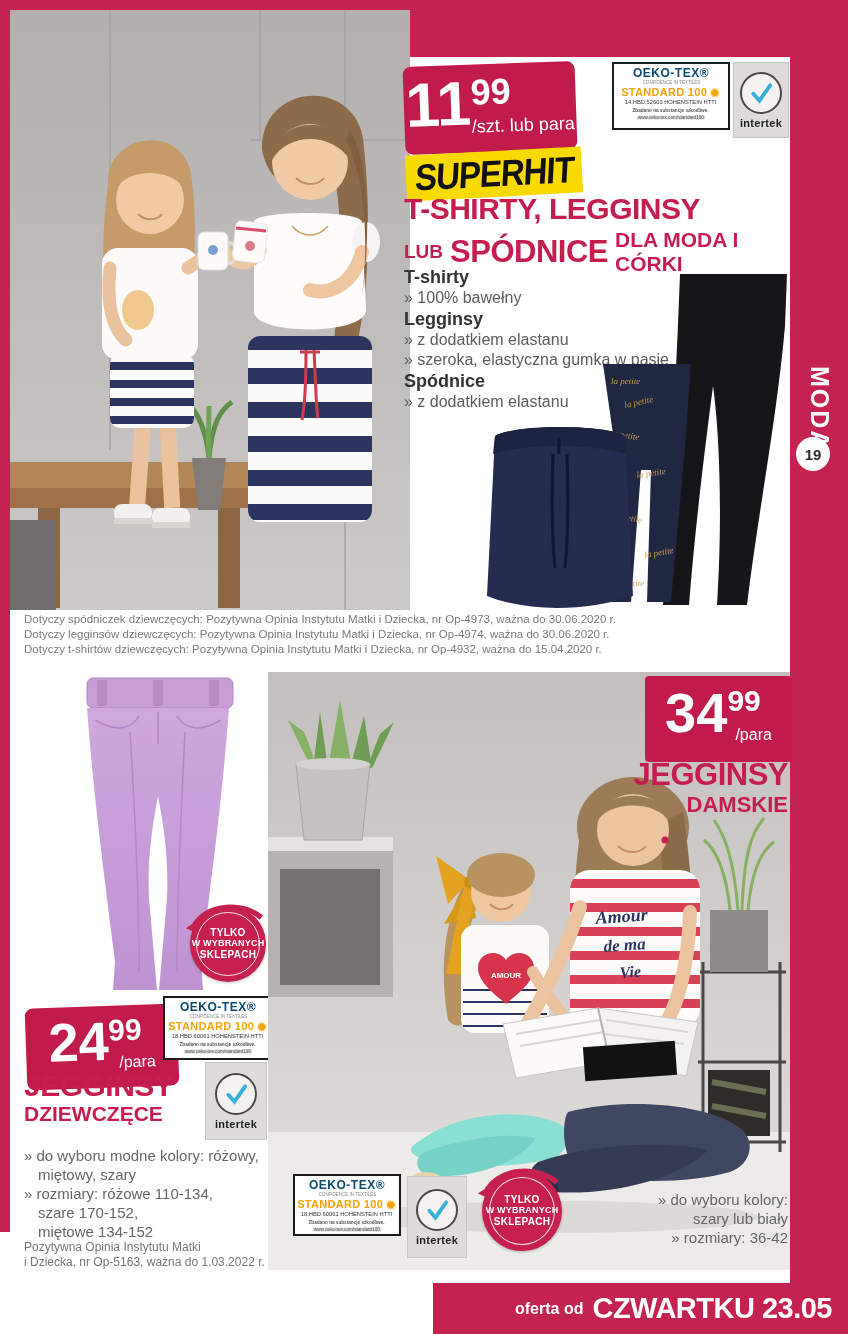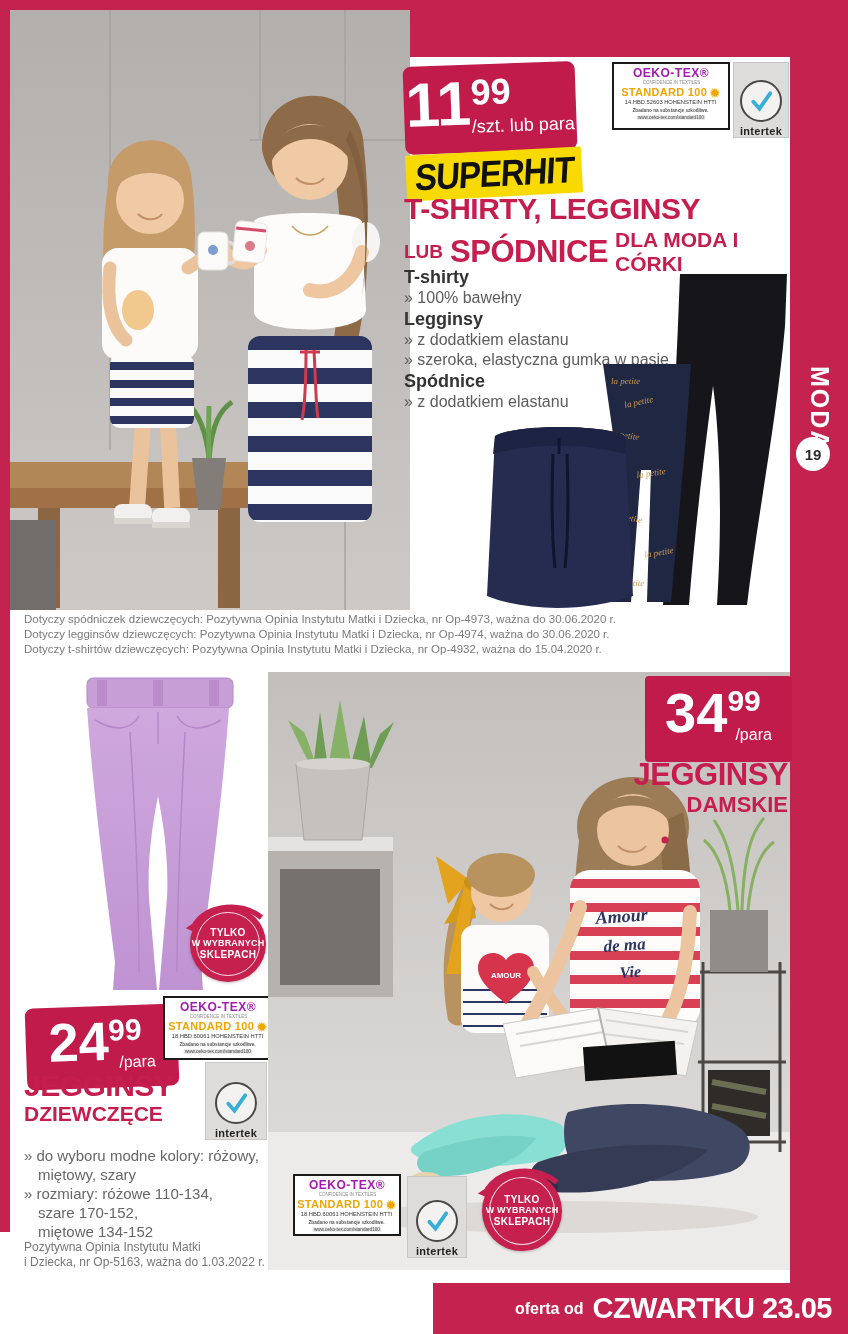--- a/index.html
+++ b/index.html
@@ -53,33 +53,33 @@
   .title-top .conj{font-size:19px;font-weight:800;}
   .title-top .emph{font-size:31px;font-weight:800;letter-spacing:-.5px;}
   .title-top .rest{font-size:21px;font-weight:800;}
   .details{position:absolute;left:404px;top:266px;width:340px;}
   .details .h{font-size:18px;font-weight:700;color:#333;line-height:22px;}
   .details .i{font-size:16px;color:#5c5c5c;line-height:20px;}
   .legal{position:absolute;left:24px;top:612px;width:650px;font-size:11.5px;color:#7a7a7a;line-height:15px;}
   
   .oeko{position:absolute;background:#fff;border:2px solid #1a1a1a;box-sizing:border-box;
         display:flex;flex-direction:column;align-items:center;padding:3px 2px 2px;}
-  .oeko .brand{font-size:12px;font-weight:700;color:#a21caf;letter-spacing:.5px;line-height:12px;}
+  .oeko .brand{font-size:12px;font-weight:700;color:#0c4a6e;letter-spacing:.5px;line-height:12px;}
   .oeko .conf{font-size:8px;transform:scale(.56);transform-origin:50% 50%;color:#8a8a8a;line-height:7px;white-space:nowrap;}
   .oeko .std{display:flex;align-items:flex-end;gap:2px;line-height:13px;}
   .oeko .std .t{font-size:11px;font-weight:800;color:#f0a500;letter-spacing:.3px;}
   .oeko .std .sun{font-size:14px;color:#f0a500;line-height:12px;}
   .oeko .code{font-size:8px;transform:scale(.72);transform-origin:50% 50%;color:#333;line-height:8px;white-space:nowrap;}
   .oeko .note{font-size:8px;transform:scale(.58);transform-origin:50% 50%;color:#555;font-weight:700;line-height:7px;white-space:nowrap;}
   .oeko .url{font-size:8px;transform:scale(.58);transform-origin:50% 50%;color:#555;line-height:7px;white-space:nowrap;background:#ddd;padding:0 2px;}
   .oeko-top{left:612px;top:62px;width:118px;height:68px;}
   .oeko-girls{left:163px;top:996px;width:110px;height:64px;}
   .oeko-womens{left:293px;top:1174px;width:108px;height:62px;}
   .intertek{position:absolute;background:#dedcda;display:flex;flex-direction:column;align-items:center;
-            justify-content:flex-end;gap:3px;border:1px solid #c8c6c4;box-sizing:border-box;}
+            justify-content:center;gap:3px;border:1px solid #c8c6c4;box-sizing:border-box;}
   .intertek .ring{width:38px;height:38px;border-radius:50%;border:2.5px solid #4a4745;display:flex;align-items:center;justify-content:center;background:#f4f2f0;}
   .intertek .lbl{font-size:11px;font-weight:700;color:#1f1f1f;letter-spacing:.3px;}
   .it-top{left:733px;top:62px;width:56px;height:76px;}
   .it-girls{left:205px;top:1062px;width:62px;height:78px;}
   .it-womens{left:407px;top:1176px;width:60px;height:82px;}
   
   .tylko{position:absolute;}
   .tylko .circ{position:absolute;left:7%;top:7%;width:86%;height:86%;border-radius:50%;background:#c5204e;
                display:flex;flex-direction:column;align-items:center;justify-content:center;box-shadow:0 1px 3px rgba(0,0,0,.25);}
   .tylko .ring{position:absolute;inset:8%;border:1.5px solid rgba(255,255,255,.85);border-radius:50%;}
@@ -473,20 +473,25 @@
         <div class="ring"></div>
       <span class="t1">TYLKO</span>
       <span class="t2">W WYBRANYCH</span>
       <span class="t3">SKLEPACH</span>
     </div>
     <svg viewBox="0 0 100 100">
       <path d="M88,20 C66,2 28,4 12,28" stroke="#c5204e" stroke-width="6" fill="none"></path>
       <polygon points="2,32 20,20 16,38" fill="#c5204e"></polygon>
     </svg>
   </div>
+  <div class="womens-bullets">
+    <div>» do wyboru kolory:</div>
+    <div>szary lub biały</div>
+    <div>» rozmiary: 36-42</div>
+  </div>
 
   <div class="moda">
     <span>MODA</span>
   </div>
   <div class="pagenum">
     <span>19</span>
   </div>
   <div class="bar-bottom">
     <span class="pre">oferta od</span>
     <span class="date">CZWARTKU 23.05</span>

